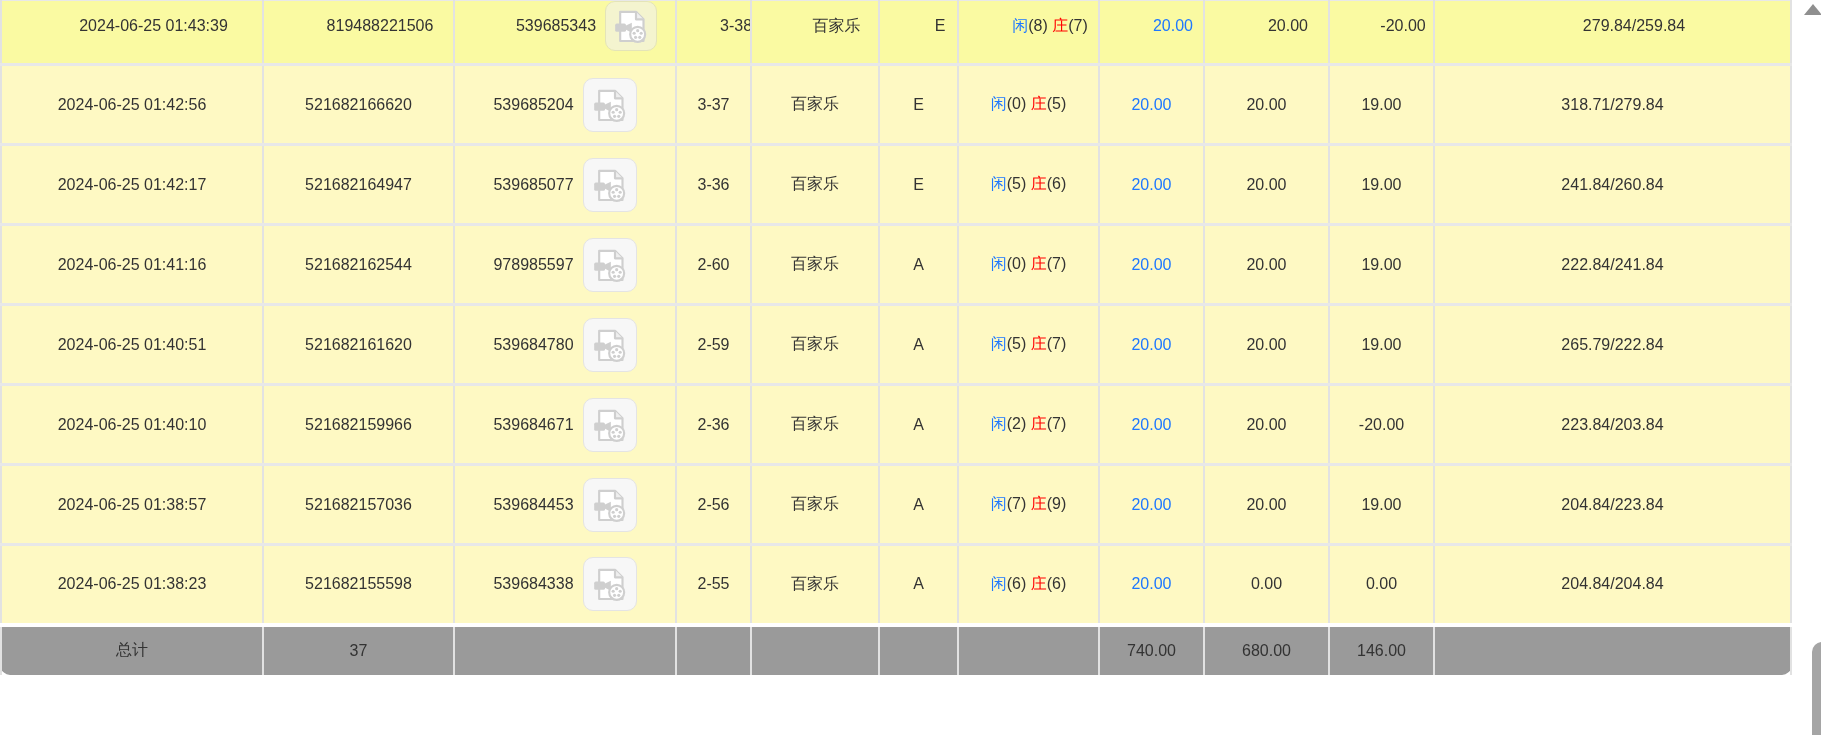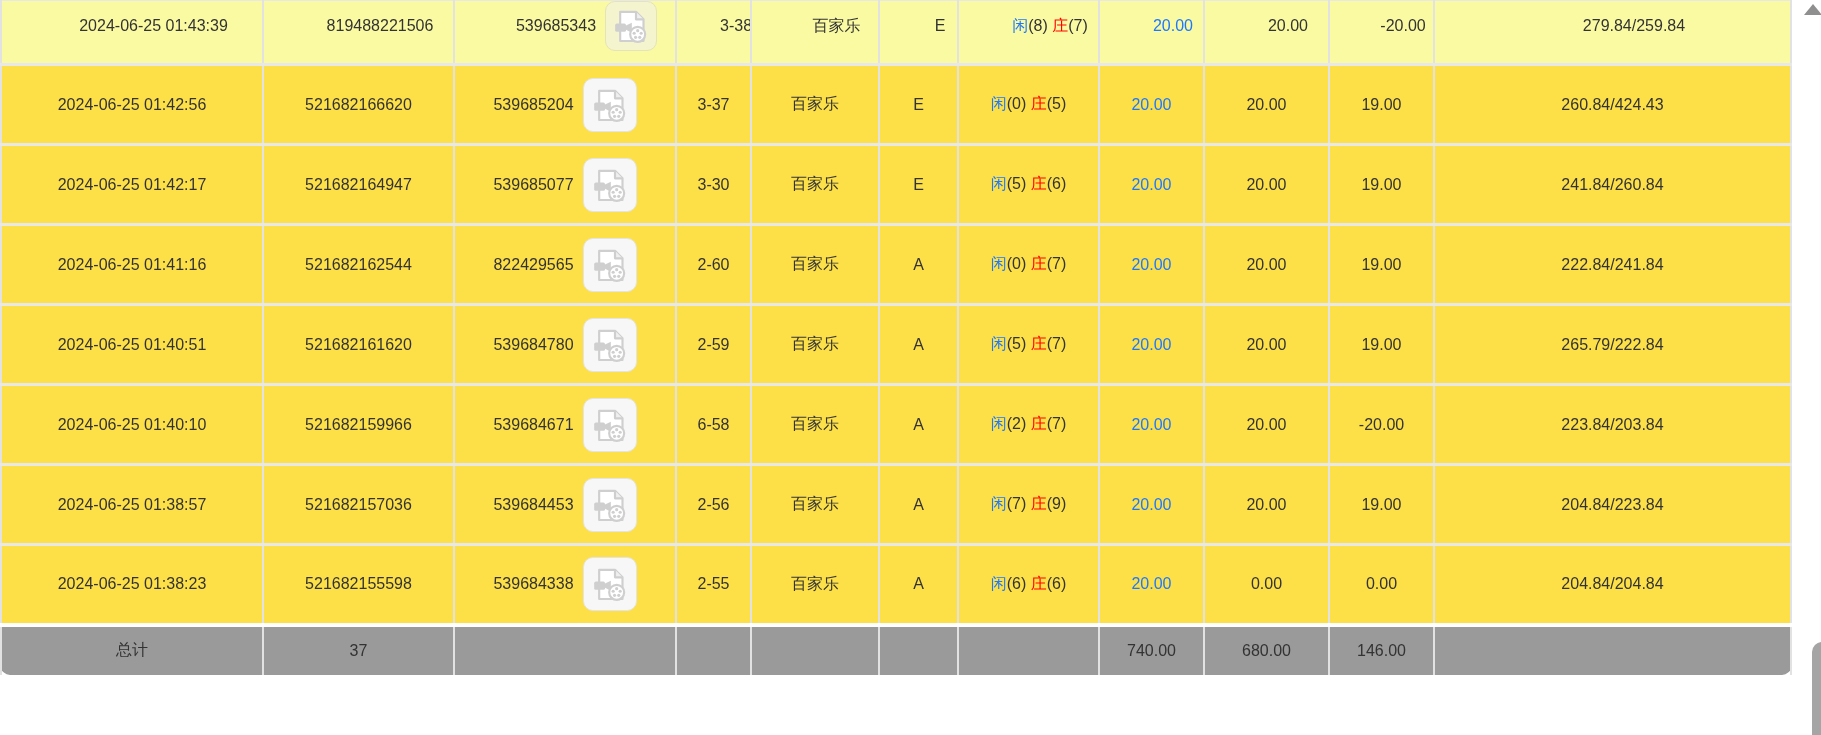--- a/index.html
+++ b/index.html
@@ -17,21 +17,21 @@
   html,body{width:1821px;height:735px;overflow:hidden;background:#ffffff;
     font-family:"Liberation Sans","DejaVu Sans",sans-serif;}
   .screen{position:relative;width:1821px;height:735px;overflow:hidden;background:#fff;}
 
   table.records{border-collapse:collapse;table-layout:fixed;width:1790px;position:absolute;left:0;top:0;}
   table.records td{font-size:16px;color:var(--txt);text-align:center;vertical-align:middle;
     border-right:2px solid var(--border);overflow:hidden;white-space:nowrap;}
   table.records td:last-child{border-right:2px solid var(--border);margin-left:16px;}
   table.records td:first-child{border-left:2px solid var(--border);}
 
-  tbody tr{background:#fde047;}
+  tbody tr{background:#fef9c3;}
   tbody tr td{border-bottom:3px solid #e8e8e8;height:80px;}
   tbody tr:first-child td{border-top:1px solid #e8e8e8;}
   tbody tr.hl{background:var(--hl);}
   tbody tr.hl td{height:56px;padding-bottom:12px;padding-left:43px;}
 
   .gameid-wrap{display:flex;align-items:center;justify-content:center;gap:9px;}
   .video-btn{width:54px;height:54px;border-radius:10px;background:#f7f7f7;border:1px solid #e4e4e4;
     display:flex;align-items:center;justify-content:center;cursor:pointer;flex:0 0 auto;}
   tr.hl .video-btn{background:#f4f4cf;border-color:#e4e4b8;width:52px;height:50px;}
   .video-btn svg{display:block;}
@@ -139,21 +139,21 @@
       <td>E</td>
       <td>
         <span class="p-label">闲</span><span>(0)</span>
         <span class="b-label">庄</span><span>(5)</span>
       </td>
       <td>
         <span class="bet-link">20.00</span>
       </td>
       <td>20.00</td>
       <td>19.00</td>
-      <td>260.84/424.43</td>
+      <td>318.71/279.84</td>
     </tr>
         <tr>
       <td>2024-06-25 01:42:17</td>
       <td>521682164947</td>
       <td>
         <div class="gameid-wrap">
           <span>539685077</span>
           <span class="video-btn">
             <svg width="40" height="40" viewBox="0 0 48 48">
               <path d="M11 7 h19 l9 9 v26 h-28 z" fill="#ffffff" stroke="#cfcfcf" stroke-width="2.6" stroke-linejoin="round"></path>
@@ -163,40 +163,40 @@
               <circle cx="32" cy="34" r="9" fill="#ffffff" stroke="#cfcfcf" stroke-width="2.6"></circle>
               <circle cx="32" cy="29.6" r="1.9" fill="#cfcfcf"></circle>
               <circle cx="27.8" cy="32.7" r="1.9" fill="#cfcfcf"></circle>
               <circle cx="29.5" cy="37.6" r="1.9" fill="#cfcfcf"></circle>
               <circle cx="34.5" cy="37.6" r="1.9" fill="#cfcfcf"></circle>
               <circle cx="36.2" cy="32.7" r="1.9" fill="#cfcfcf"></circle>
             </svg>
           </span>
         </div>
       </td>
-      <td>3-30</td>
+      <td>3-36</td>
       <td>百家乐</td>
       <td>E</td>
       <td>
         <span class="p-label">闲</span><span>(5)</span>
         <span class="b-label">庄</span><span>(6)</span>
       </td>
       <td>
         <span class="bet-link">20.00</span>
       </td>
       <td>20.00</td>
       <td>19.00</td>
       <td>241.84/260.84</td>
     </tr>
         <tr>
       <td>2024-06-25 01:41:16</td>
       <td>521682162544</td>
       <td>
         <div class="gameid-wrap">
-          <span>822429565</span>
+          <span>978985597</span>
           <span class="video-btn">
             <svg width="40" height="40" viewBox="0 0 48 48">
               <path d="M11 7 h19 l9 9 v26 h-28 z" fill="#ffffff" stroke="#cfcfcf" stroke-width="2.6" stroke-linejoin="round"></path>
               <path d="M30 7 v9 h9" fill="#efefef" stroke="#cfcfcf" stroke-width="2.6" stroke-linejoin="round"></path>
               <rect x="5" y="21" width="13" height="10" rx="2" fill="#cfcfcf"></rect>
               <path d="M18 23.5 L25 20 v12 L18 28.5 z" fill="#cfcfcf"></path>
               <circle cx="32" cy="34" r="9" fill="#ffffff" stroke="#cfcfcf" stroke-width="2.6"></circle>
               <circle cx="32" cy="29.6" r="1.9" fill="#cfcfcf"></circle>
               <circle cx="27.8" cy="32.7" r="1.9" fill="#cfcfcf"></circle>
               <circle cx="29.5" cy="37.6" r="1.9" fill="#cfcfcf"></circle>
@@ -271,21 +271,21 @@
               <circle cx="32" cy="34" r="9" fill="#ffffff" stroke="#cfcfcf" stroke-width="2.6"></circle>
               <circle cx="32" cy="29.6" r="1.9" fill="#cfcfcf"></circle>
               <circle cx="27.8" cy="32.7" r="1.9" fill="#cfcfcf"></circle>
               <circle cx="29.5" cy="37.6" r="1.9" fill="#cfcfcf"></circle>
               <circle cx="34.5" cy="37.6" r="1.9" fill="#cfcfcf"></circle>
               <circle cx="36.2" cy="32.7" r="1.9" fill="#cfcfcf"></circle>
             </svg>
           </span>
         </div>
       </td>
-      <td>6-58</td>
+      <td>2-36</td>
       <td>百家乐</td>
       <td>A</td>
       <td>
         <span class="p-label">闲</span><span>(2)</span>
         <span class="b-label">庄</span><span>(7)</span>
       </td>
       <td>
         <span class="bet-link">20.00</span>
       </td>
       <td>20.00</td>

